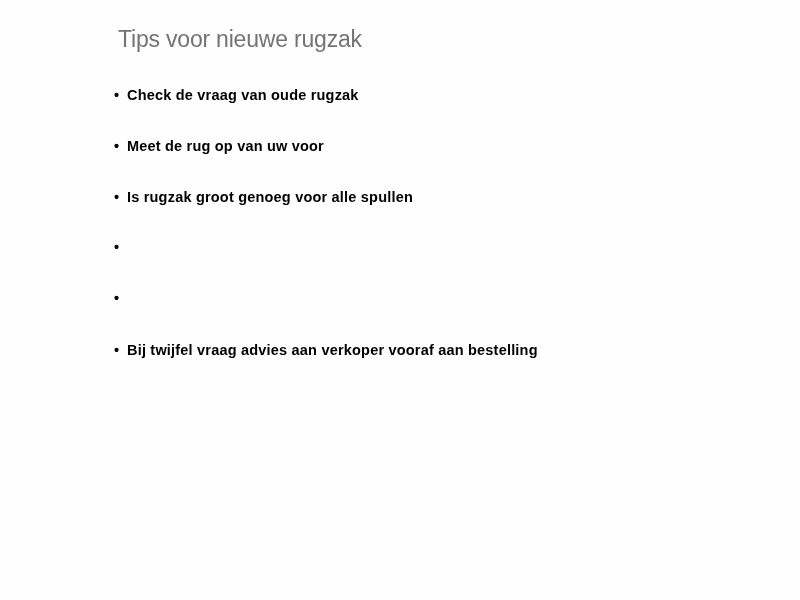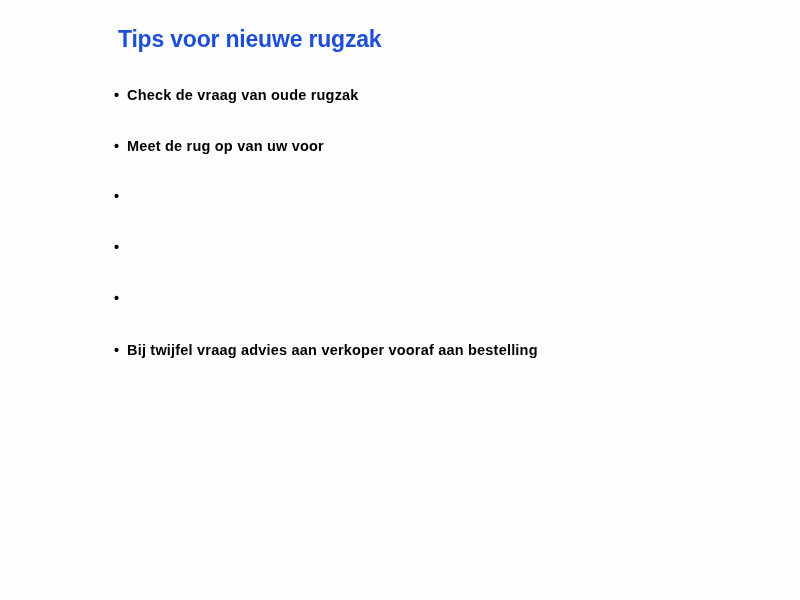--- a/index.html
+++ b/index.html
@@ -15,23 +15,23 @@
     overflow: hidden;
     font-family: "Liberation Sans", sans-serif;
     color: #000000;
   }
   .slide-title {
     position: absolute;
     left: 118px;
     top: 26px;
     margin: 0;
     font-size: 23px;
-    font-weight: 700;
+    font-weight: 400;
     letter-spacing: -0.2px;
-    color: #1d4ed8;
+    color: #737373;
     white-space: nowrap;
     text-align: center;
   }
   .bullet-list {
     position: absolute;
     left: 114px;
     top: 87px;
     margin: 0;
     padding: 0;
     list-style: none;
@@ -65,20 +65,21 @@
     <li class="bullet-item">
       <span class="bullet-glyph">•</span>
       <span>Check de vraag van oude rugzak</span>
     </li>
     <li class="bullet-item">
       <span class="bullet-glyph">•</span>
       <span>Meet de rug op van uw voor</span>
     </li>
     <li class="bullet-item">
       <span class="bullet-glyph">•</span>
+      <span>Is rugzak groot genoeg voor alle spullen</span>
     </li>
     <li class="bullet-item">
       <span class="bullet-glyph">•</span>
     </li>
     <li class="bullet-item">
       <span class="bullet-glyph">•</span>
     </li>
     <li class="bullet-item">
       <span class="bullet-glyph">•</span>
       <span>Bij twijfel vraag advies aan verkoper vooraf aan bestelling</span>

